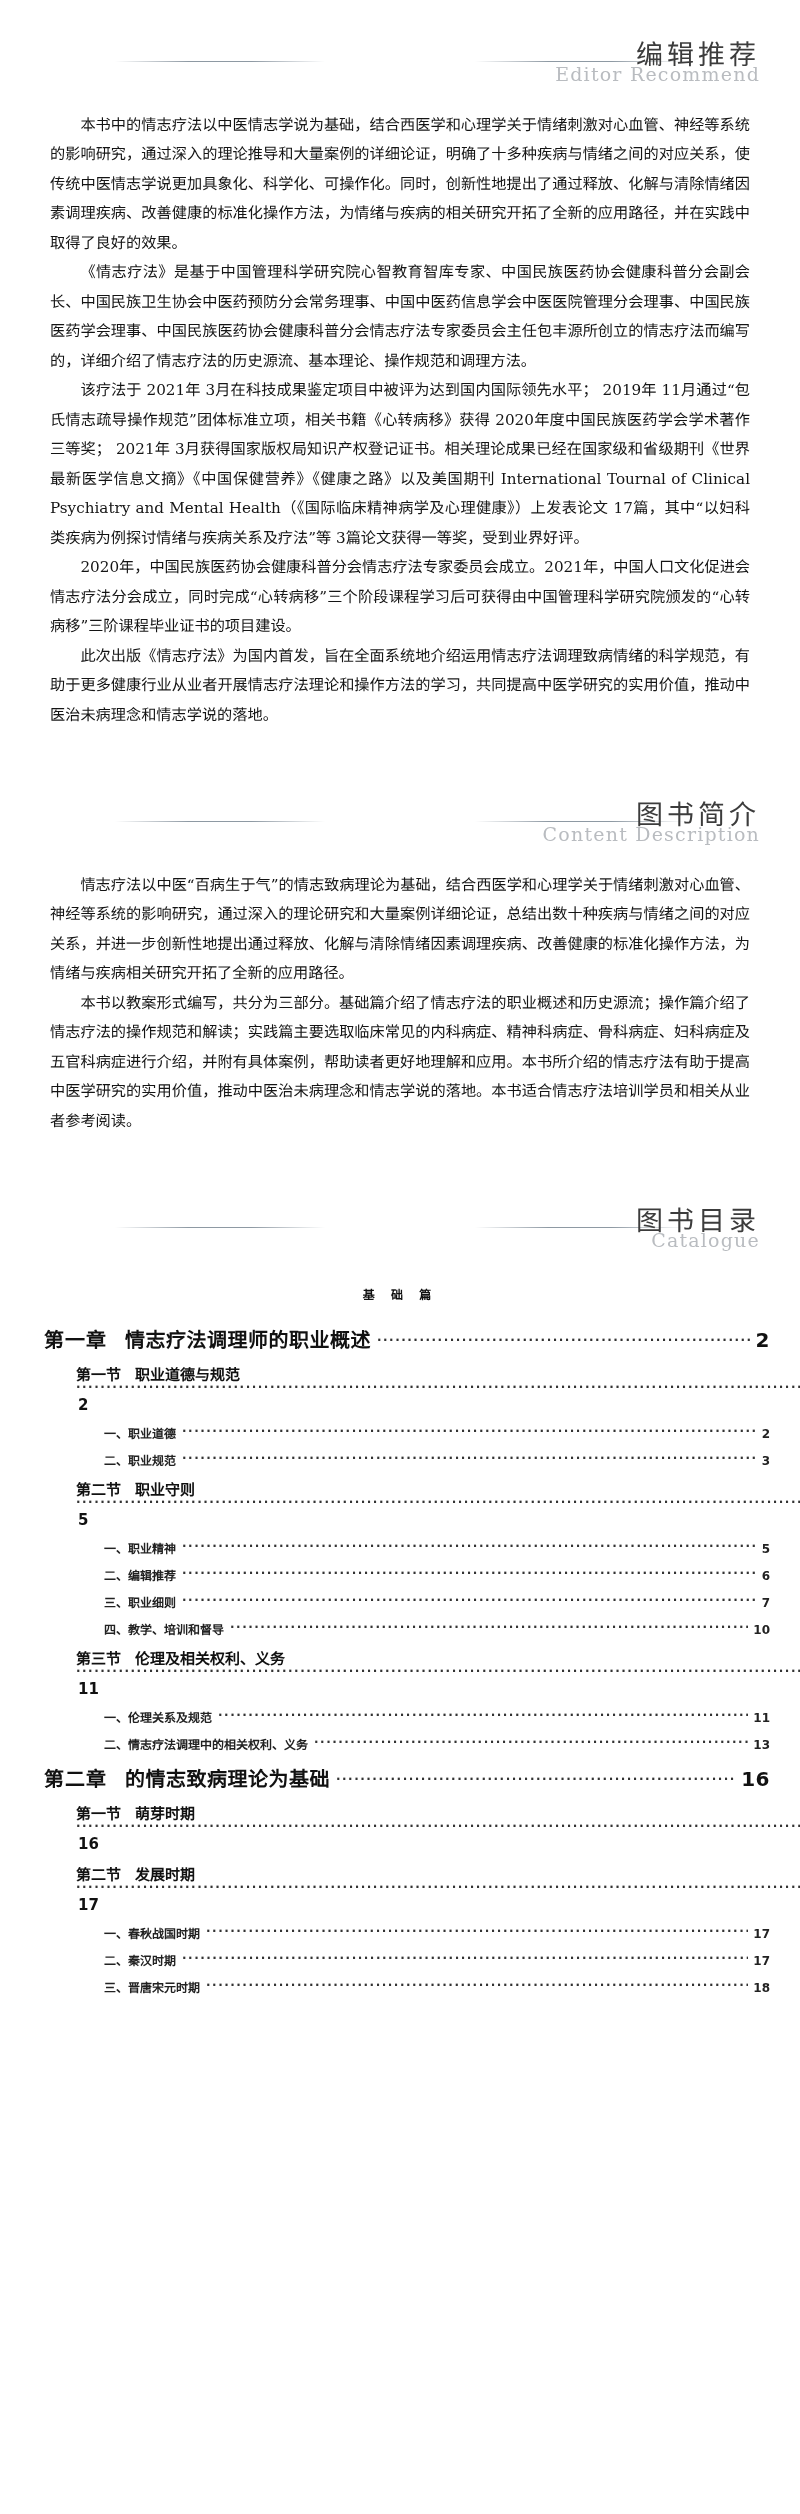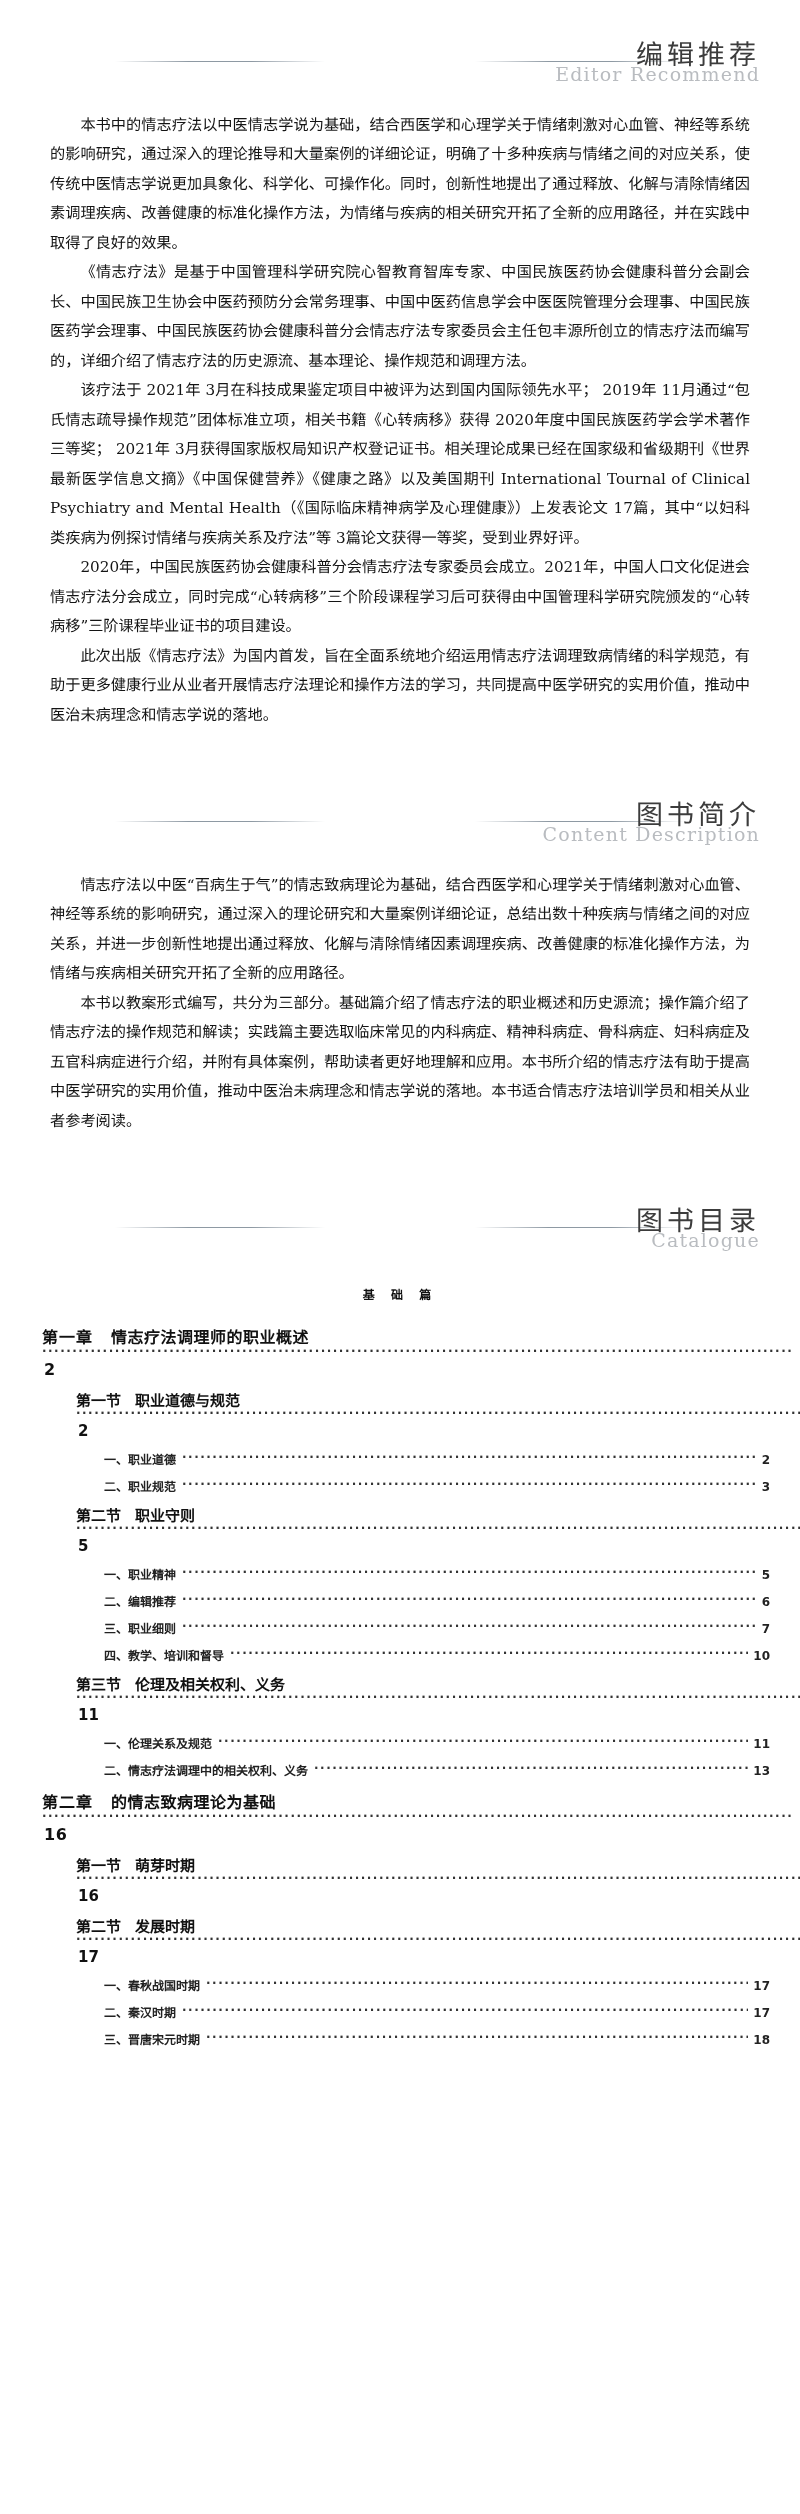--- a/index.html
+++ b/index.html
@@ -130,24 +130,23 @@
   }
   .toc-dots::before {
     content: "····························································································································";
     display: block;
     white-space: nowrap;
   }
 
   
   .lvl-chapter {
     font-weight: bold;
-    font-size: 16px;
+    font-size: 20px;
     letter-spacing: 0.5px;
-    margin: 11px 0 0 0;
-    flex-direction: column;
+    margin: 11px 0 0 8px;
   }
   .lvl-chapter .toc-label .ch-no { letter-spacing: 1px; }
   .lvl-chapter .toc-label .ch-gap { display:inline-block; width: 18px; }
   .lvl-section {
     font-weight: bold;
     font-size: 15px;
     margin: 10px 0 0 34px;
     flex-direction: column;
   }
   .lvl-section .toc-label .ch-gap { display:inline-block; width: 14px; }

